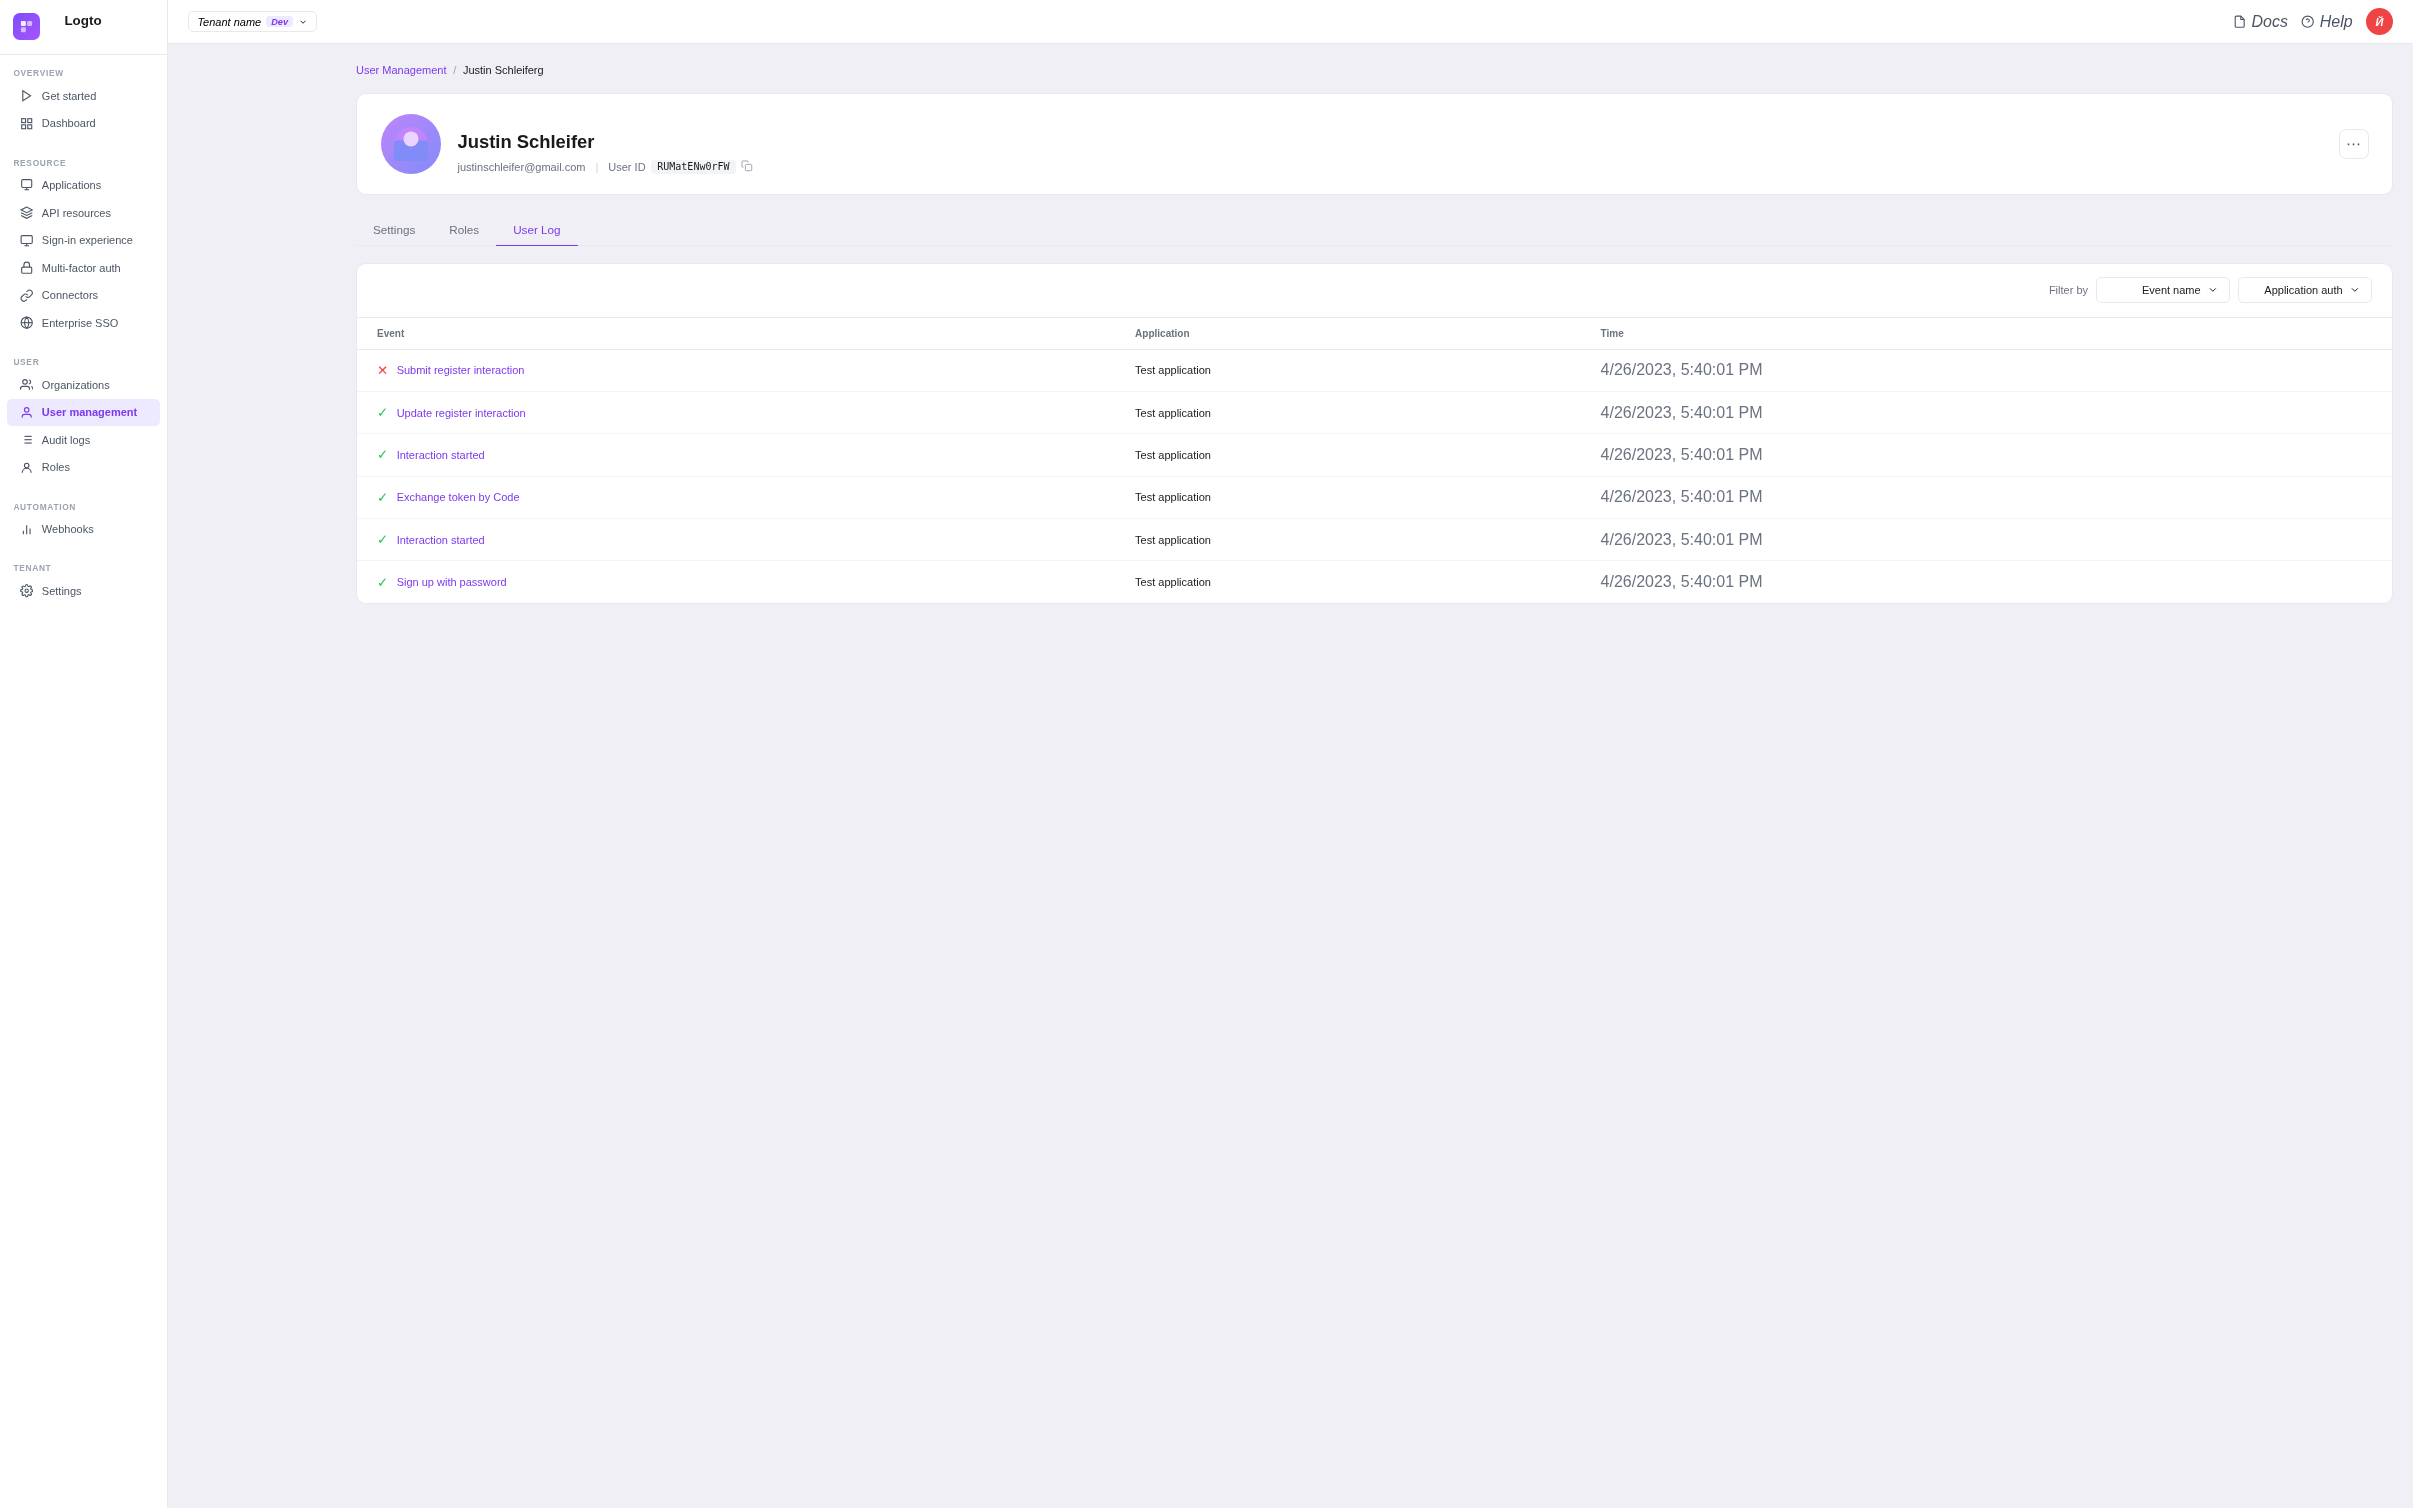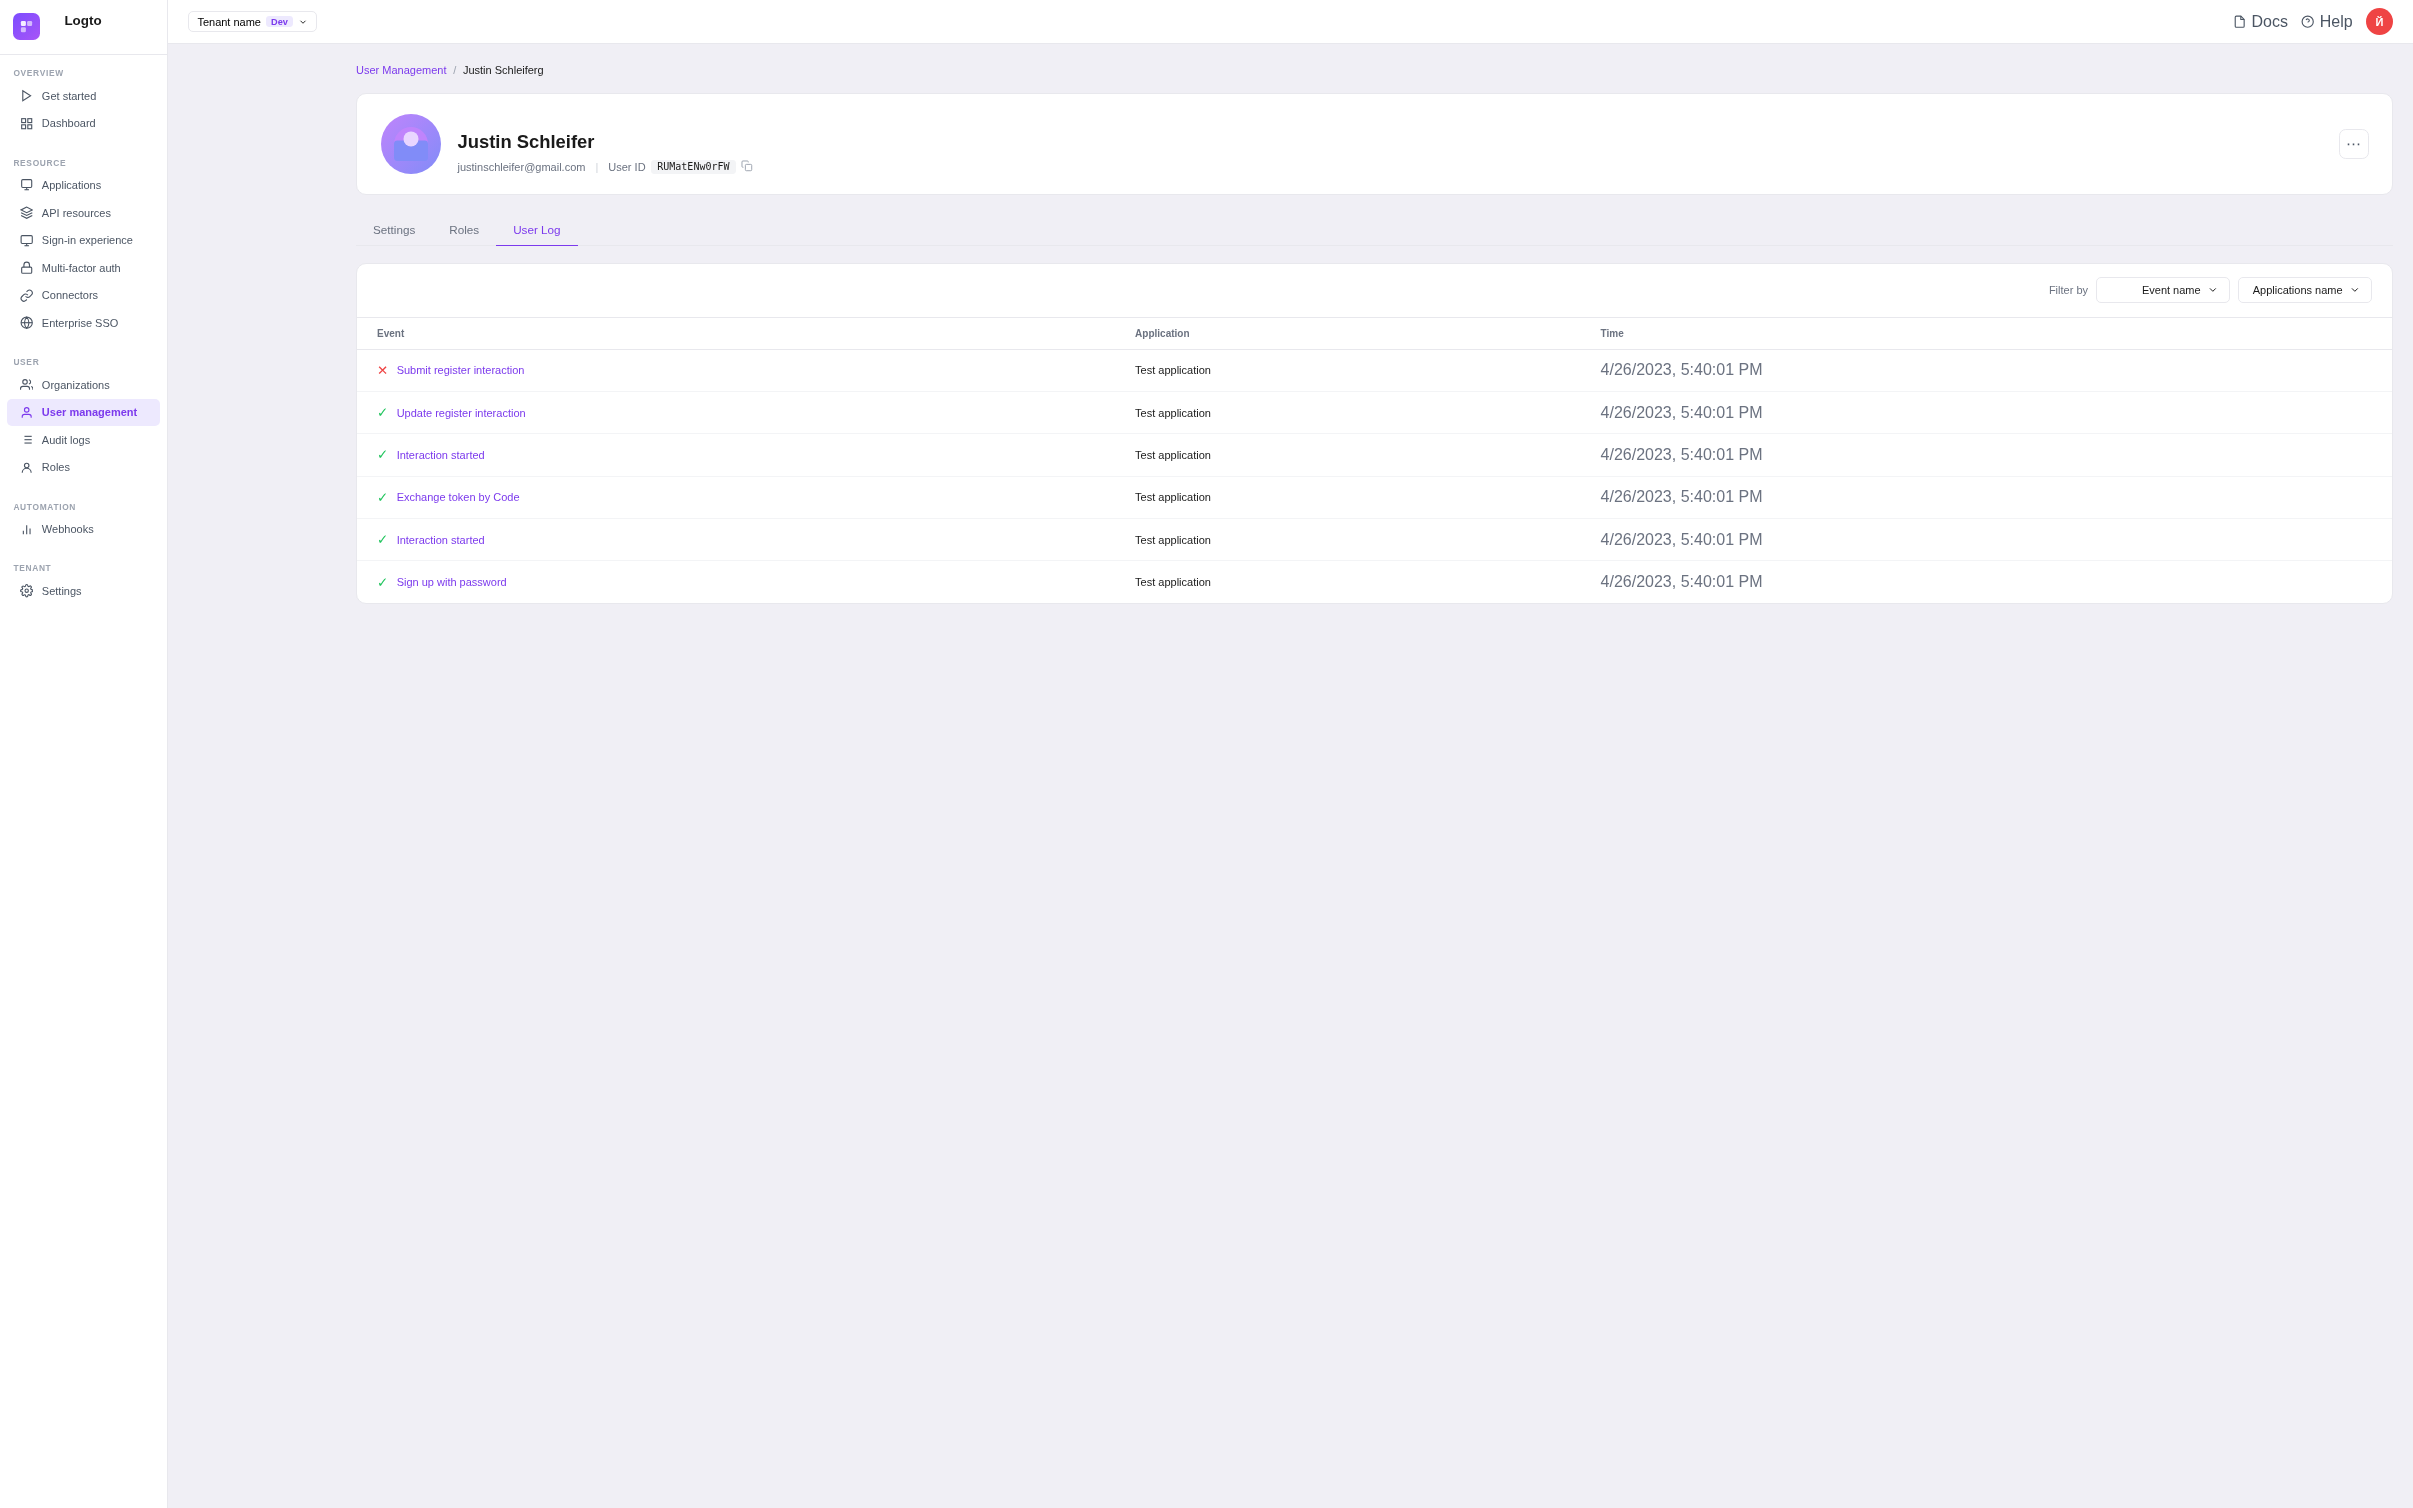--- a/index.html
+++ b/index.html
@@ -43,21 +43,21 @@
       font-size: 11px;
     }
     .sidebar-item.active { background: #ede9fe; color: #7c3aed; font-weight: 600; }
     .sidebar-item-icon { width: 13.4px; height: 13.4px; display: flex; align-items: center; justify-content: center; flex-shrink: 0; }
 
     
     .topbar {
       position: fixed; top: 0; left: 168px; right: 0;
       height: 44px; background: #fff; border-bottom: 0.8px solid #e8e8ed;
       display: flex; align-items: center; justify-content: space-between;
-      padding: 0 20px; z-index: 10;
+      padding: 0 20px; z-index: 10; font-style: italic;
     }
     .topbar-left { display: flex; align-items: center; gap: 6.7px; }
     .tenant-badge {
       display: flex; align-items: center; gap: 5px;
       padding: 3.4px 8.4px; border: 0.8px solid #e8e8ed; border-radius: 5px;
       cursor: pointer; font-size: 11px;
     }
     .tenant-badge .dev-tag {
       background: #ede9fe; color: #7c3aed; font-size: 9.2px;
       font-weight: 600; padding: 0.8px 5px; border-radius: 3.4px;
@@ -388,21 +388,21 @@
 
     <div class="filter-bar">
       <span class="filter-label">Filter by</span>
       <div class="filter-select">
         <span>Event name</span>
         <svg width="11.7" height="11.7" viewBox="0 0 24 24" fill="none" stroke="currentColor" stroke-width="2">
             <polyline points="6 9 12 15 18 9"></polyline>
           </svg>
       </div>
       <div class="filter-select">
-        <span>Applications name</span>
+        <span>Application auth</span>
         <svg width="11.7" height="11.7" viewBox="0 0 24 24" fill="none" stroke="currentColor" stroke-width="2">
             <polyline points="6 9 12 15 18 9"></polyline>
           </svg>
       </div>
     </div>
 
     <table class="log-table">
       <thead>
         <tr>
           <th>Event</th>

